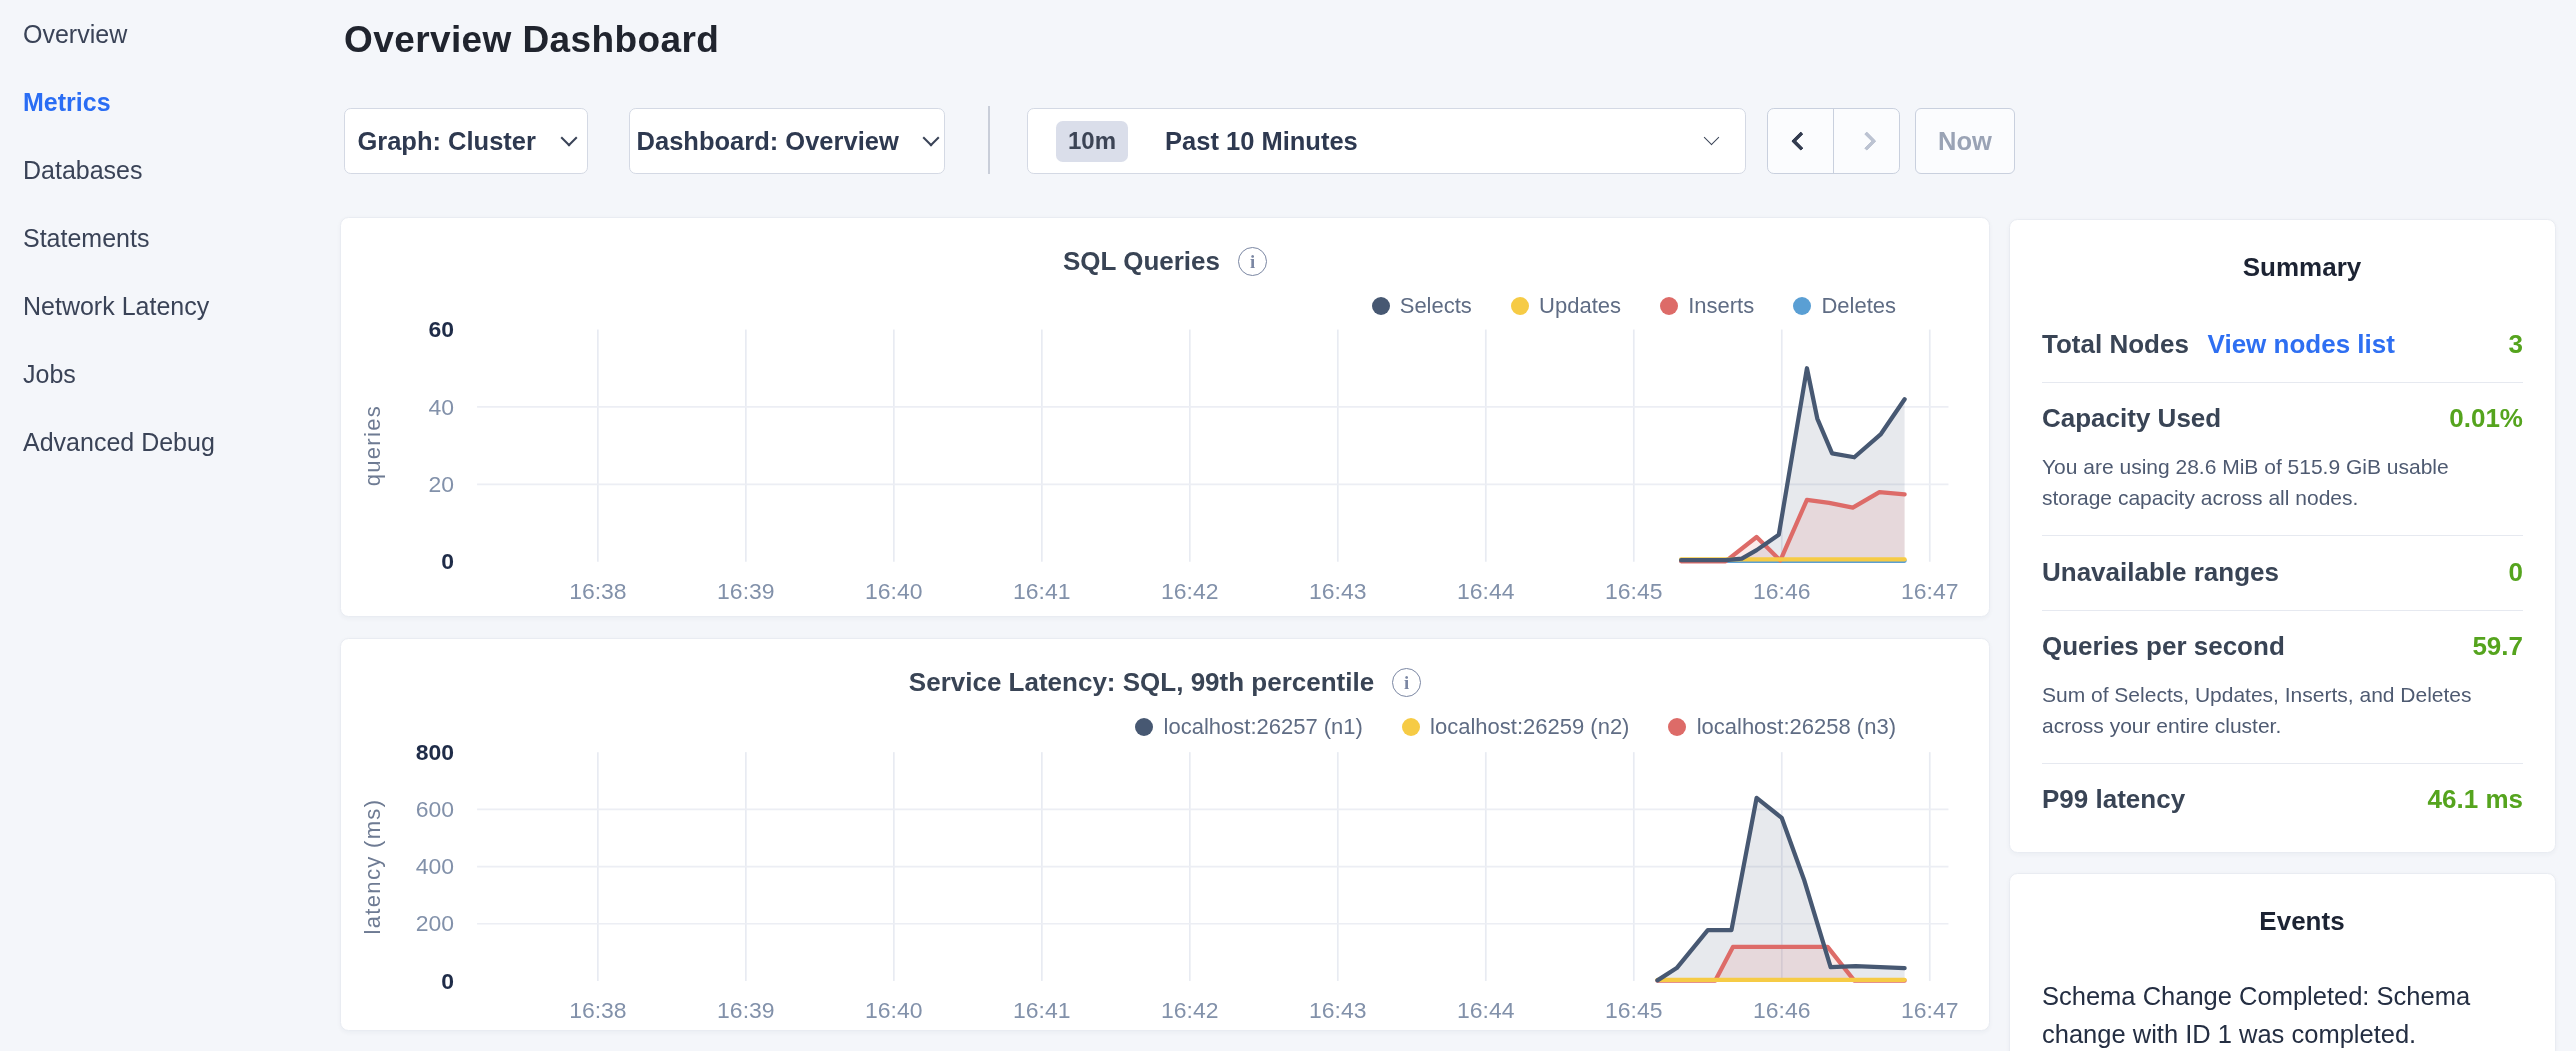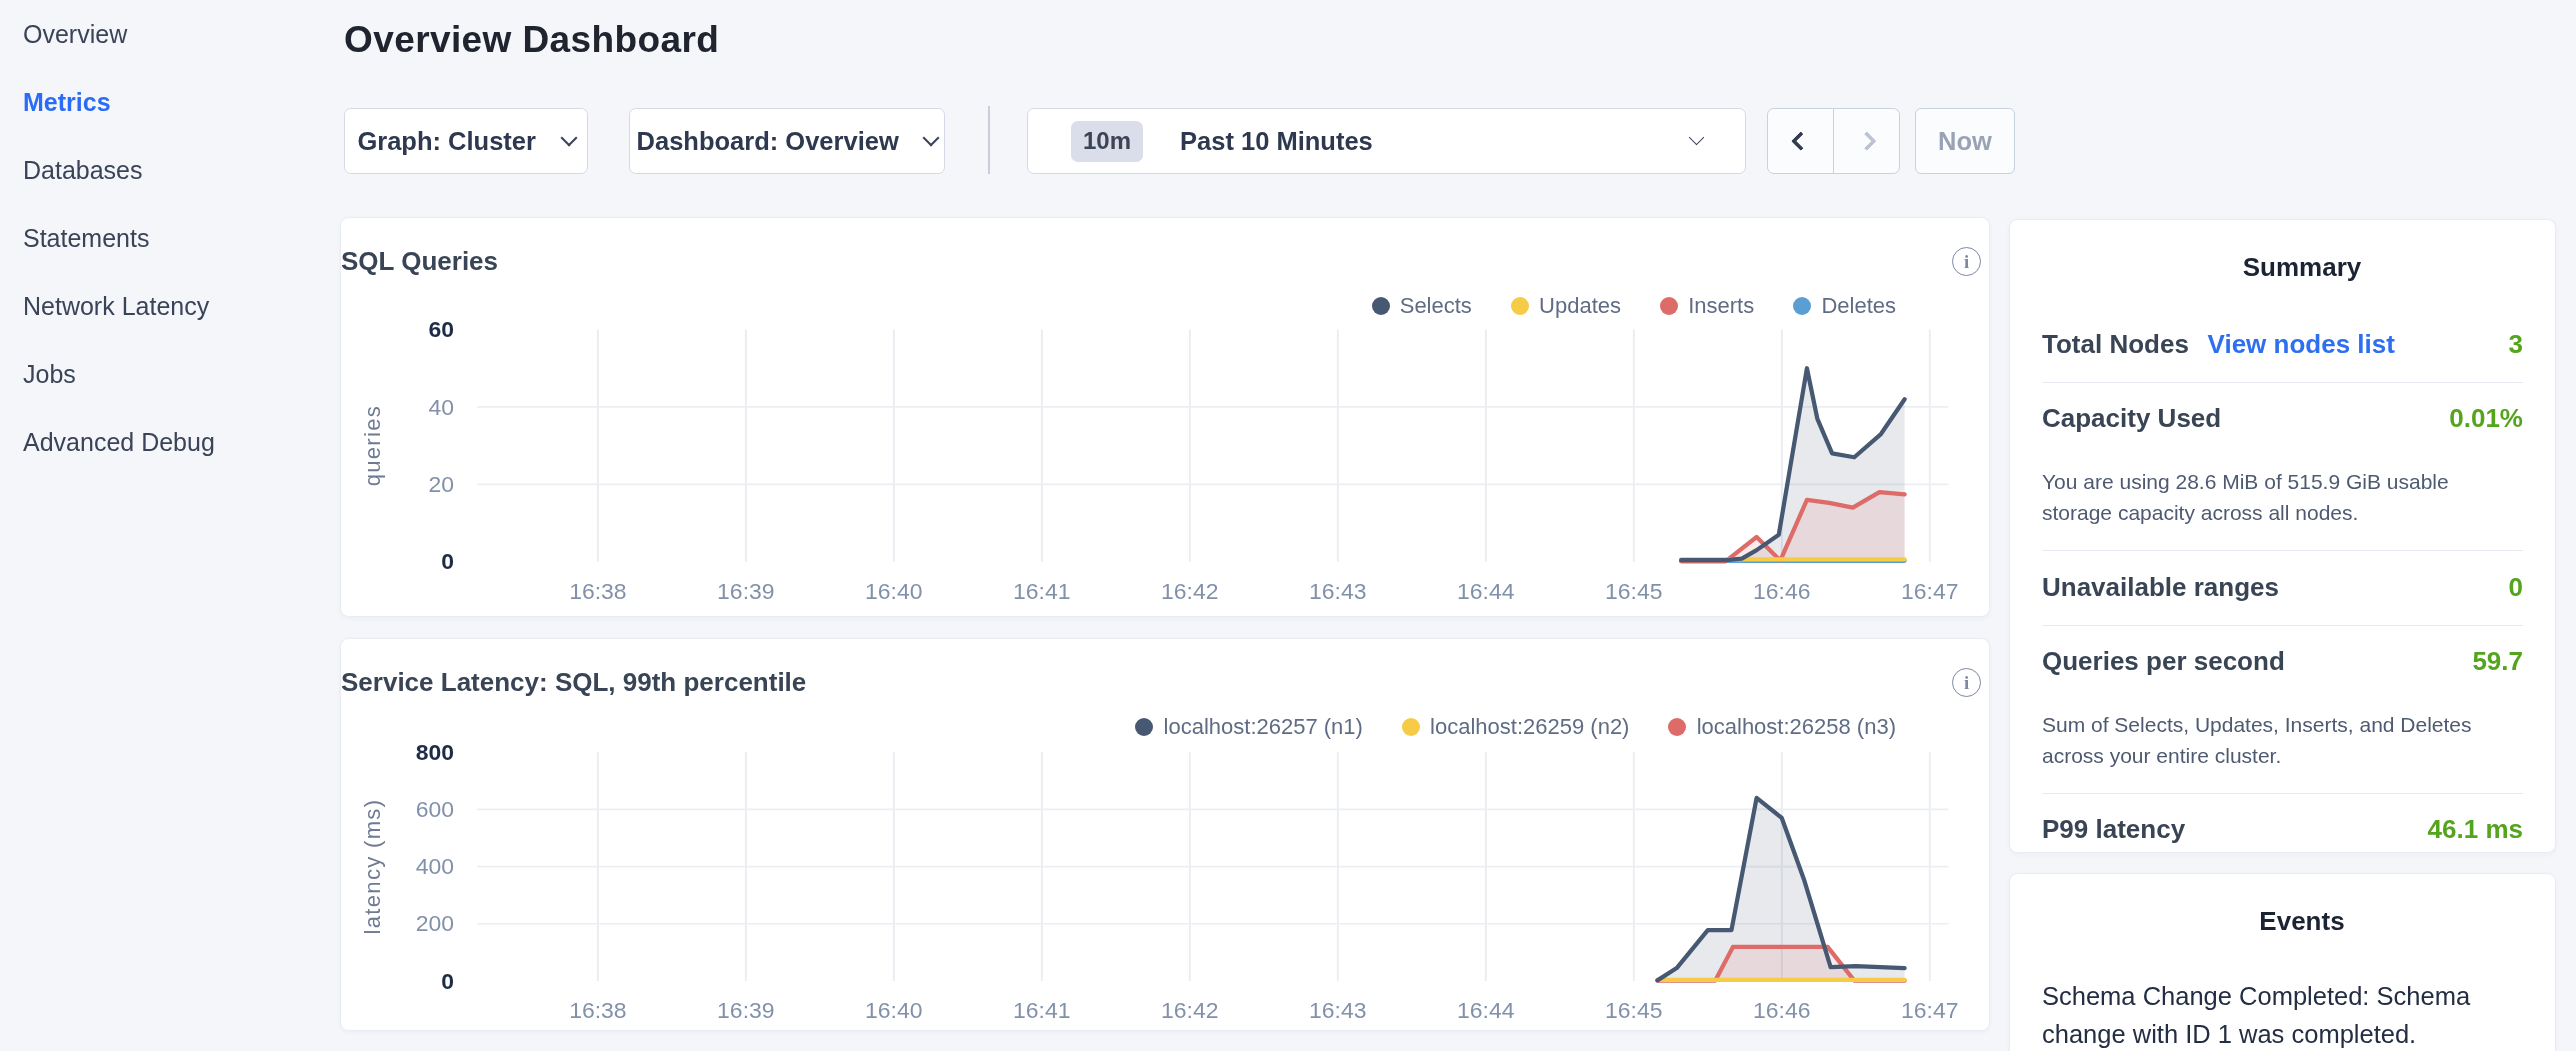--- a/index.html
+++ b/index.html
@@ -28,21 +28,21 @@
     border:1.7px solid #d4d9e4; border-radius:6.8px;
     display:flex; align-items:center; justify-content:center;
     font-size:25.5px; font-weight:700; color:#2e3950; cursor:pointer;gap:8px;
   }
   .chev { width:12px; height:12px; border-right:2.6px solid #3a4357; border-bottom:2.6px solid #3a4357;
     transform:rotate(45deg); margin-top:-6.8px; }
   .ctl .chev { margin-left:18.7px; }
   #graph-dd   { left:344px; width:244px; }
   #dash-dd    { left:629px; width:316px; }
   .ctl-divider { position:absolute; left:988px; top:106px; width:1.7px; height:68px; background:#c9ced9; }
-  #time-picker { left:1027px; width:719px; justify-content:flex-start; padding:0 43px; }
+  #time-picker { left:1027px; width:719px; justify-content:flex-start; padding:0 28px; }
   .time-badge {
     background:#dadeea; color:#3c4455; border-radius:6.8px;
     font-size:24px; font-weight:700; padding:8.5px 12px; line-height:1;
   }
   .time-label { margin-left:29px; }
   #time-picker .chev { margin-left:auto; border-width:0 1.7px 1.7px 0; border-color:#3a4357; width:11px; height:11px; }
   .arrow-group { position:absolute; left:1767px; top:108px; width:133px; height:66px;
     background:#fbfcfe; border:1.7px solid #c9d0de; border-radius:6.8px; display:flex; }
   .arrow-btn { flex:1; display:flex; align-items:center; justify-content:center; cursor:pointer; }
   .arrow-btn + .arrow-btn { border-left:1.7px solid #c9d0de; }
@@ -52,40 +52,40 @@
     transform:rotate(45deg); border-radius:1.7px; }
   #now-btn { left:1915px; width:100px; background:#fbfcfe; border-color:#c9d0de; color:#9aa3b5; cursor:default;border-radius:6px; }
   
   .card { position:absolute; background:#ffffff; border:0.9px solid #e9ecf2; border-radius:8.5px;
     box-shadow:0 1.7px 4.3px rgba(36,46,66,0.04); }
   #chart-card-1 { left:340px; top:217px; width:1650px; height:400px; }
   #chart-card-2 { left:340px; top:638px; width:1650px; height:393px; }
   #summary-card { left:2009px; top:219px; width:547px; height:634px; }
   #events-card  { left:2009px; top:873px; width:547px; height:238px; }
   
-  .chart-title-row { position:absolute; left:0; right:8px; top:28px; display:flex;
-    align-items:center; justify-content:space-between; gap:18px; }
+  .chart-title-row { position:absolute; left:0; right:0; top:28px; display:flex;
+    align-items:center; justify-content:center; gap:18px; }
   .chart-title { font-size:26px; font-weight:700; color:#394455; }
   .info-icon { width:29px; height:29px; border:1.7px solid #7b87a3; border-radius:50%;
     color:#7b87a3; font-size:18.7px; font-weight:700; display:flex; align-items:center;
     justify-content:center; font-family:"Liberation Serif", serif; cursor:pointer; }
   .legend { position:absolute; right:93px; top:75px; display:flex; gap:39px; align-items:center; }
   .legend-item { display:flex; align-items:center; gap:10.2px; font-size:22px; color:#5f6c84; }
   .legend-dot { width:18px; height:18px; border-radius:50%; }
   .plot-svg { position:absolute; left:0; top:0; }
   
   .panel-title { text-align:center; font-size:26px; font-weight:700; color:#1c2333; padding-top:32px;margin-left:39px; }
   .sum-body { padding:25.5px 32px 0 32px; }
   .sum-row { padding:20.4px 0 22px 0; border-bottom:1.7px solid #e6e9f0; }
   .sum-row:last-child { border-bottom:none; }
   .sum-head { display:flex; align-items:baseline; }
   .sum-label { font-size:26px; font-weight:700; color:#394455; }
   .sum-link { font-size:26px; font-weight:700; color:#2e6ff2; margin-left:18.7px; cursor:pointer; }
   .sum-value { margin-left:auto; font-size:26px; font-weight:700; color:#55a41e; }
-  .sum-sub { margin-top:32px; font-size:21px; line-height:31px; color:#4e5a71; max-width:485px; }
+  .sum-sub { margin-top:17px; font-size:21px; line-height:31px; color:#4e5a71; max-width:485px; }
   
   .evt-body { padding:8.5px 32px 0 32px; }
   .evt-msg { margin-top:31px; font-size:25.5px; line-height:38px; color:#242e42; max-width:442px; }
 </style>
 </head>
 <body>
 
 <nav class="sidebar" id="sidebar">
     <div class="sidebar-item">Overview</div>
     <div class="sidebar-item active">Metrics</div>

